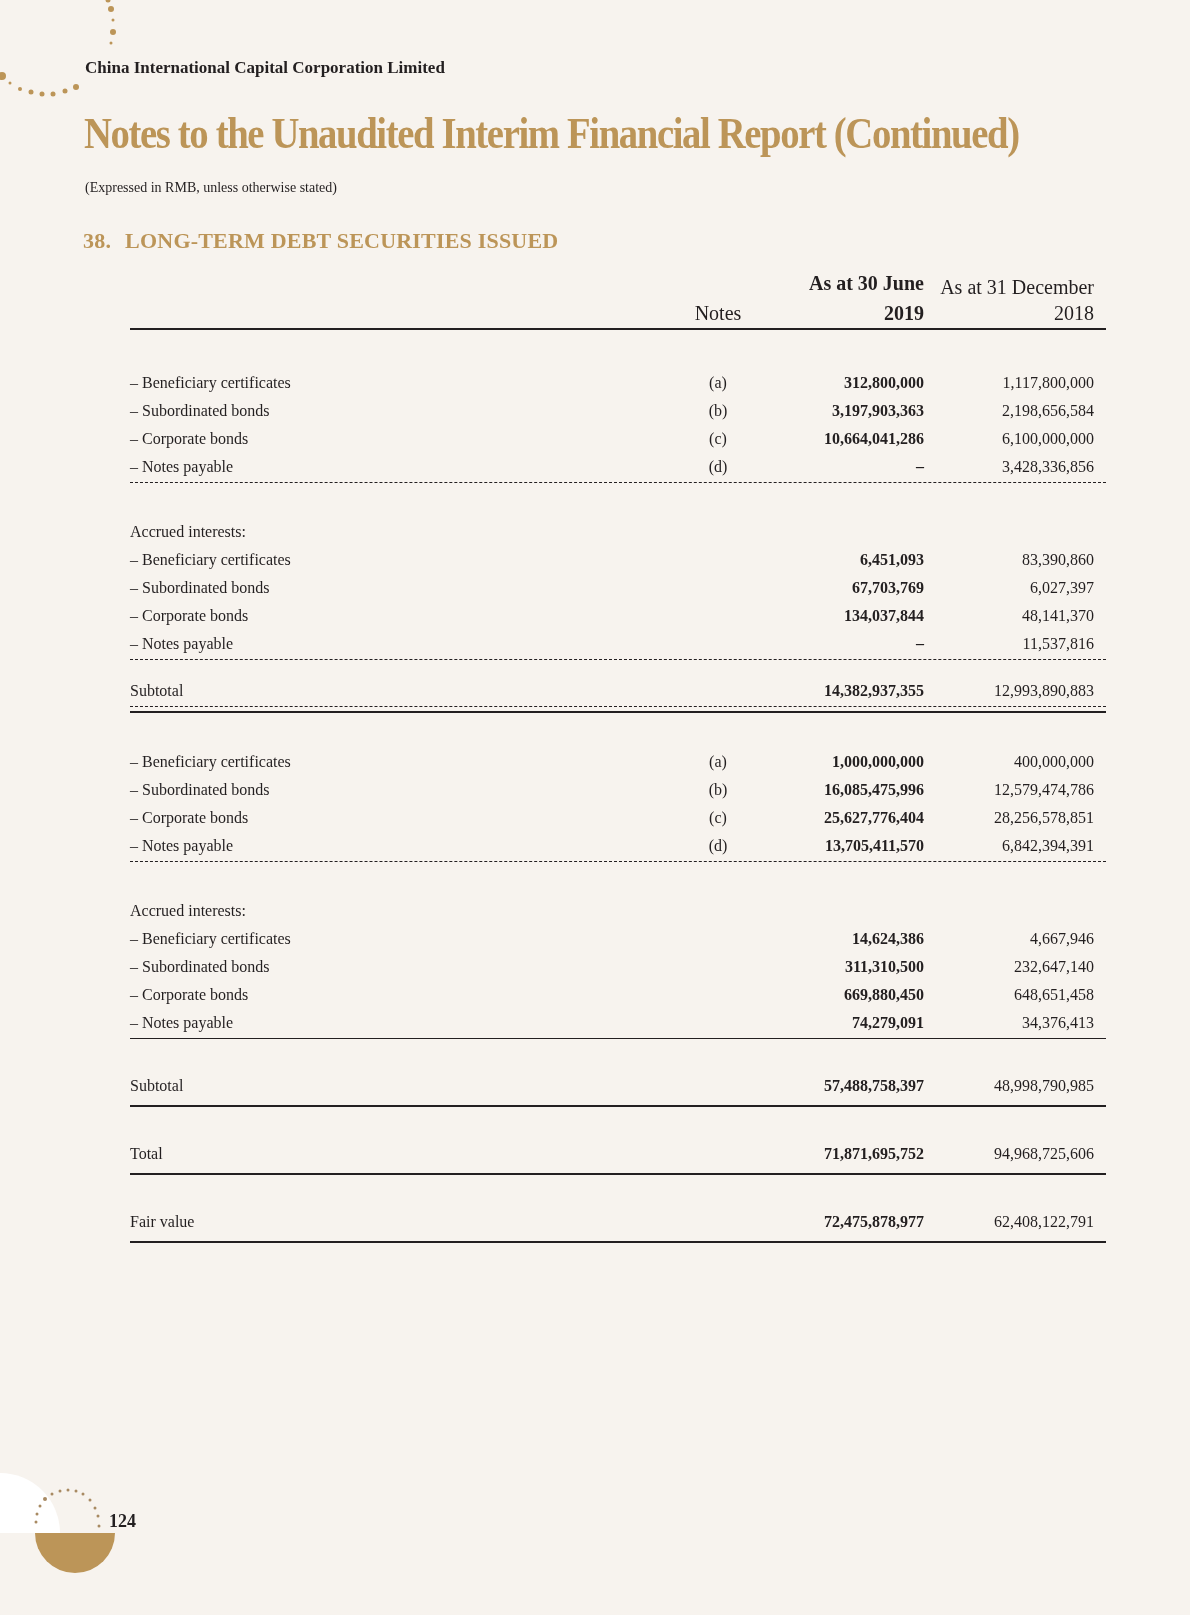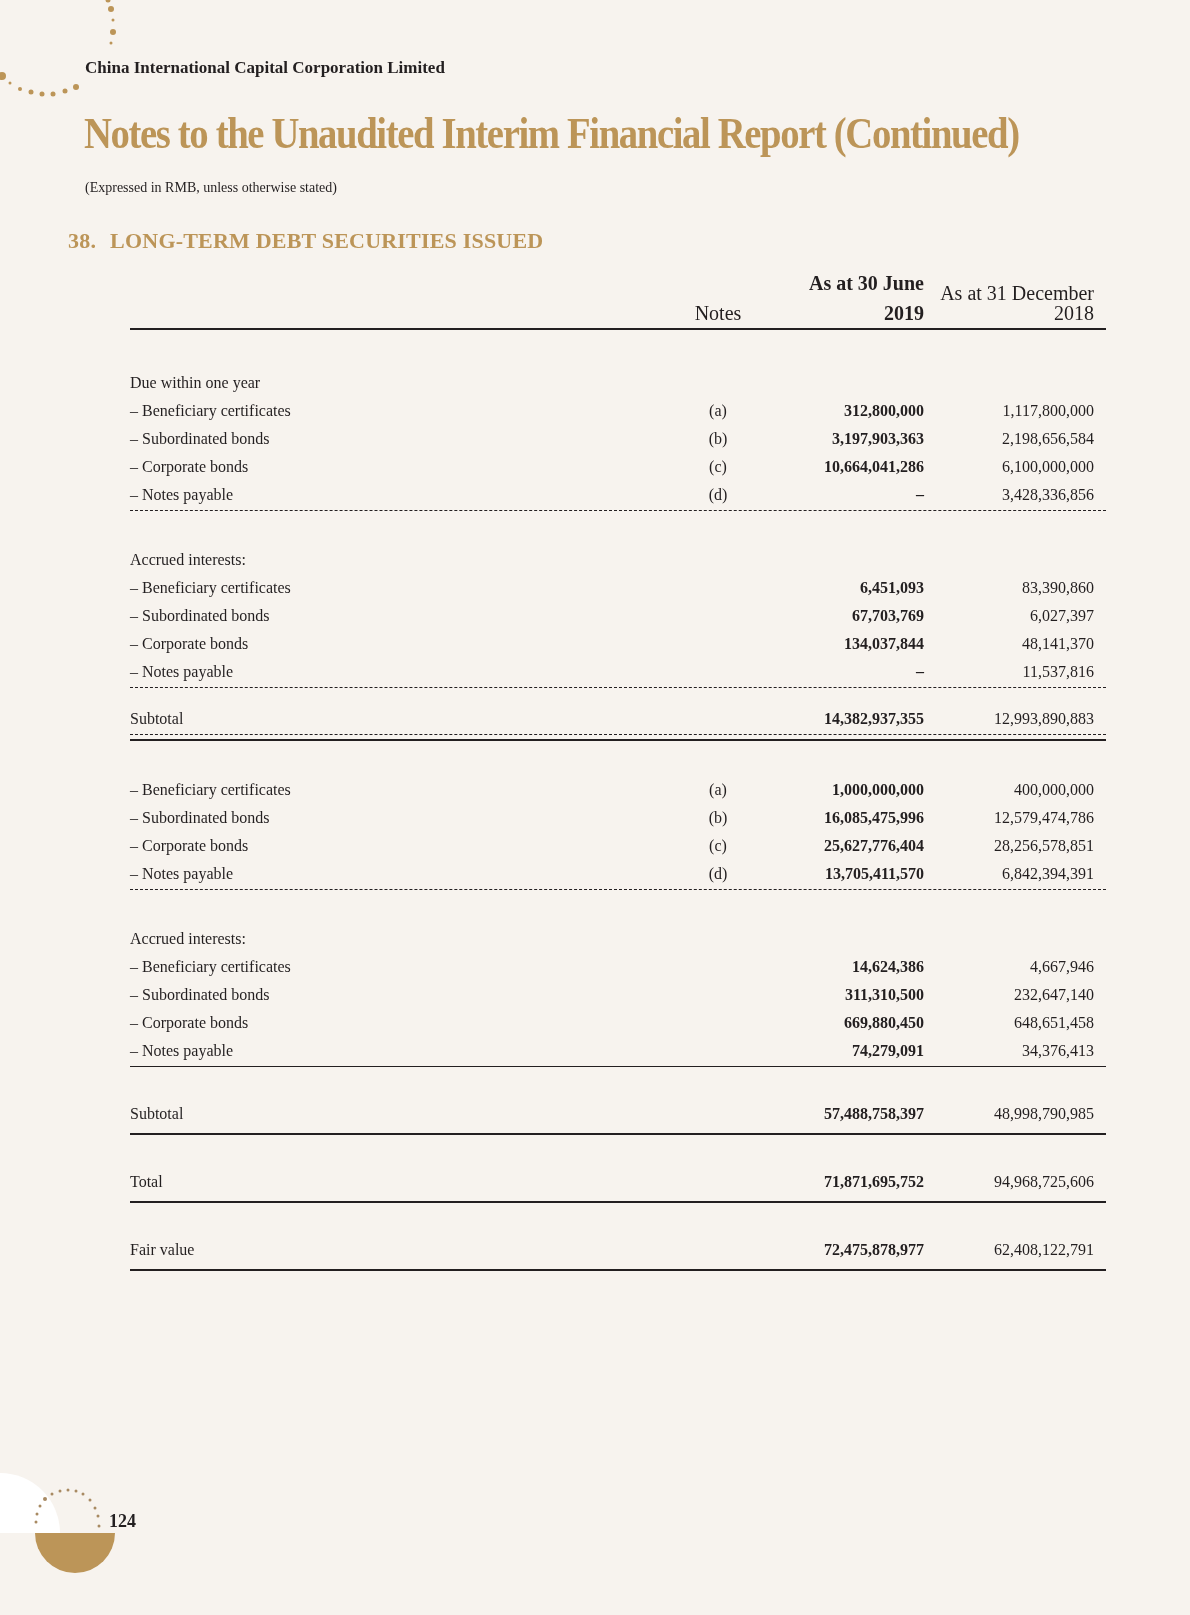--- a/index.html
+++ b/index.html
@@ -44,21 +44,21 @@
     }
     .subtitle {
       position: absolute;
       left: 85px;
       top: 180px;
       font-size: 14px;
       color: #231f20;
     }
     .section-title {
       position: absolute;
-      left: 68px;
+      left: 83px;
       top: 228px;
       font-size: 22px;
       font-weight: bold;
       color: #bc9558;
       white-space: nowrap;
       letter-spacing: 0.2px;
     }
     .section-title .num { margin-right: 14px; }
 
     .table {
@@ -73,21 +73,21 @@
       border-bottom: 2px solid #231f20;
     }
     .hdr .h {
       position: absolute;
       font-size: 20px;
       white-space: nowrap;
     }
     .col-notes-h { left: 558px; width: 60px; text-align: center; top: 36px; }
     .col-a-h1 { right: 182px; top: 6px; font-weight: bold; }
     .col-a-h2 { right: 182px; top: 36px; font-weight: bold; }
-    .col-b-h1 { right: 12px; top: 16px; }
+    .col-b-h1 { right: 12px; top: 10px; }
     .col-b-h2 { right: 12px; top: 36px; }
 
     .row {
       position: relative;
       height: 28px;
       font-size: 16px;
     }
     .row .label {
       position: absolute;
       left: 0;
@@ -191,23 +191,20 @@
   <div class="hdr">
     <span class="h col-notes-h">Notes</span>
     <span class="h col-a-h1">As at 30 June</span>
     <span class="h col-a-h2">2019</span>
     <span class="h col-b-h1">As at 31 December</span>
     <span class="h col-b-h2">2018</span>
   </div>
 
   <div class="spacer-lg"></div>
 
-  <div class="row">
-    <span class="label">Due within one year</span>
-  </div>
   <div class="row">
     <span class="label">– Beneficiary certificates</span>
     <span class="note">(a)</span>
     <span class="va">312,800,000</span>
     <span class="vb">1,117,800,000</span>
   </div>
   <div class="row">
     <span class="label">– Subordinated bonds</span>
     <span class="note">(b)</span>
     <span class="va">3,197,903,363</span>

